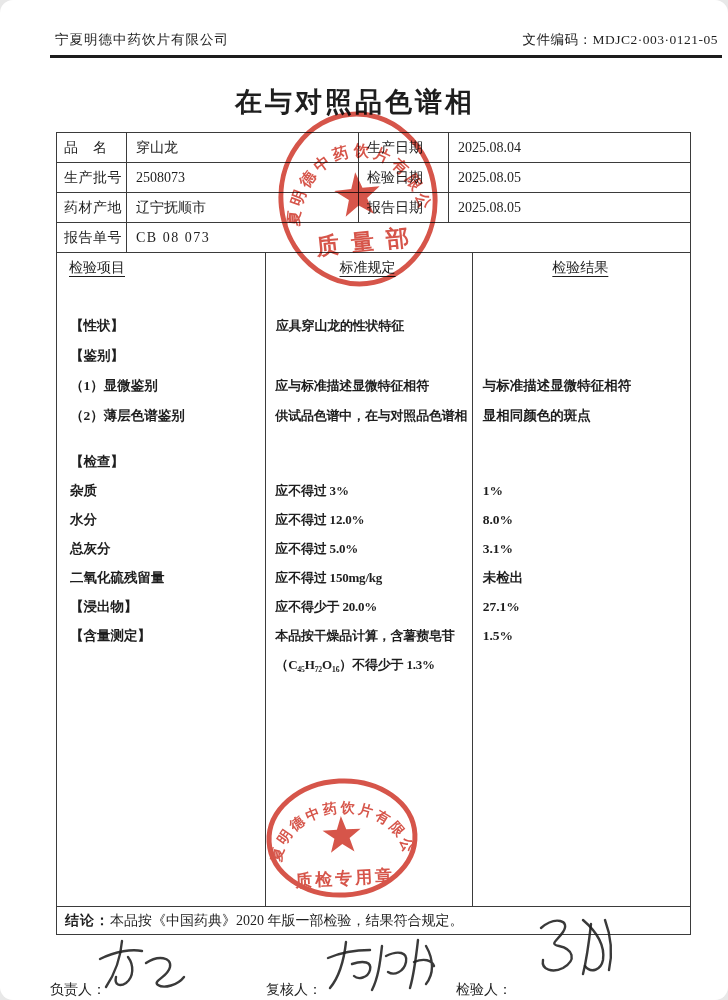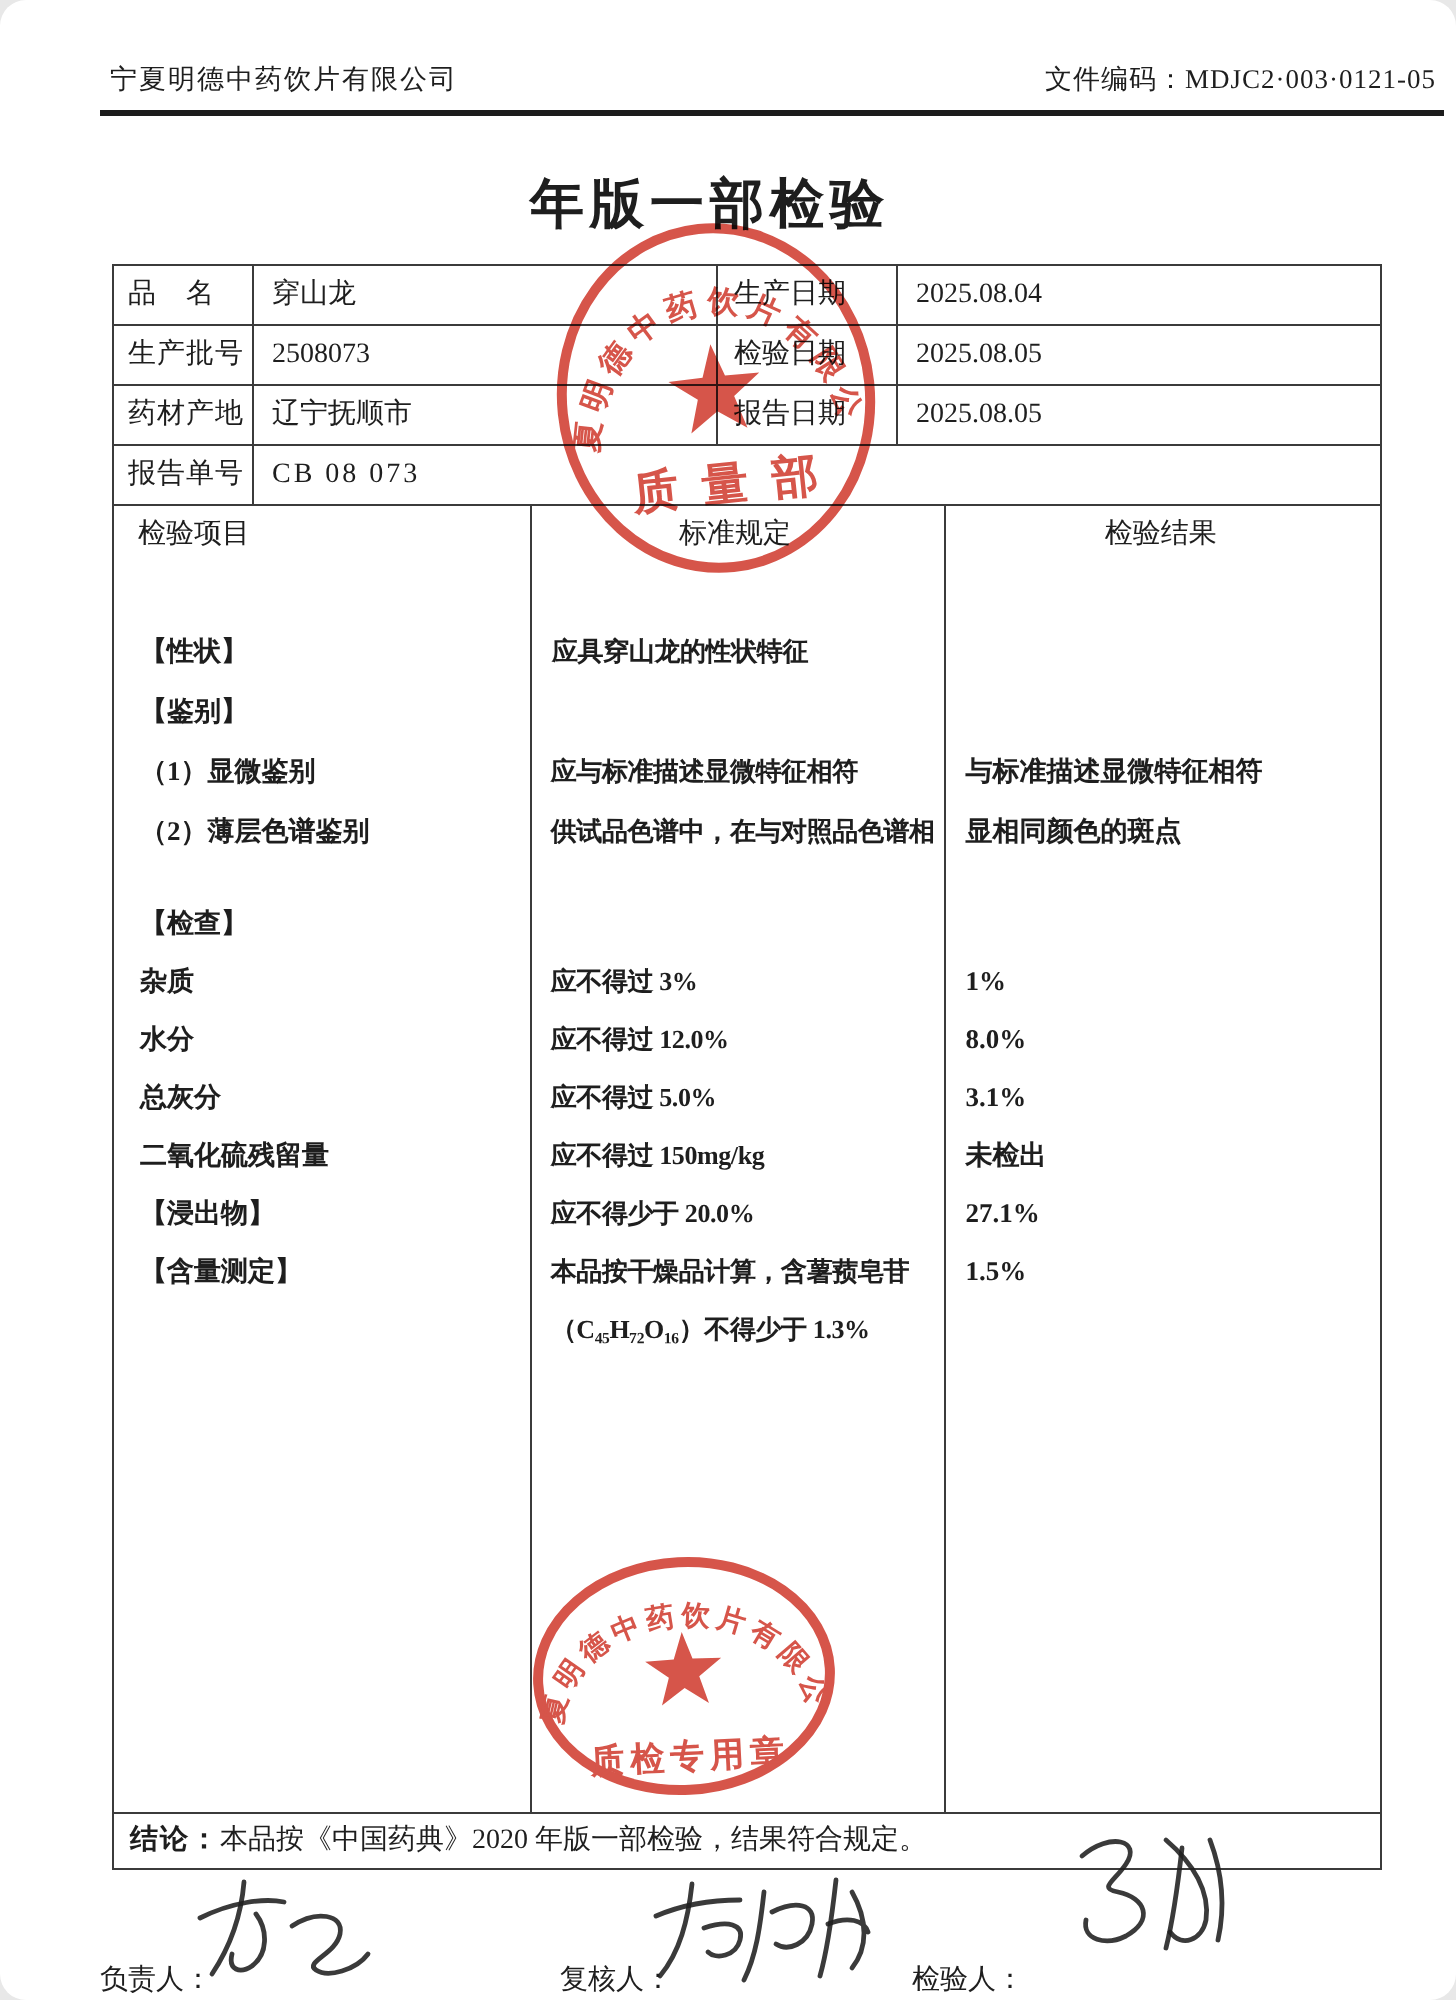--- a/index.html
+++ b/index.html
@@ -25,57 +25,57 @@
   .ic-l{width:70px;padding-left:7px;border-right:1px solid #3b3b3b;letter-spacing:.5px;}
   .ic-v{width:232px;padding-left:9px;border-right:1px solid #3b3b3b;}
   .ic-l2{width:90px;padding-left:8px;border-right:1px solid #3b3b3b;}
   .ic-v2{flex:1;padding-left:9px;}
   .irow.last .ic-v{flex:1;border-right:none;letter-spacing:1.5px;}
   
   .main{position:relative;height:653px;font-size:13.5px;}
   .vline{position:absolute;top:0;width:1px;height:653px;background:#3b3b3b;}
   .vl1{left:208px;} .vl2{left:415px;}
   .mhead{display:flex;height:30px;line-height:30px;font-size:14px;}
-  .mhead span{text-underline-offset:4px;}
+  .mhead span{text-decoration:underline;text-underline-offset:4px;}
   .mh1{width:208px;padding-left:12px;box-sizing:border-box;}
   .mh2{width:207px;text-align:center;}
   .mh3{width:220px;text-align:center;}
   .mbody{padding-top:28px;font-weight:bold;}
   .trow{display:flex;height:30px;line-height:30px;}
   .trow.s{height:29px;line-height:29px;}
   .tc1{width:208px;padding-left:13px;box-sizing:border-box;white-space:nowrap;overflow:hidden;}
   .tc2{width:207px;padding-left:11px;box-sizing:border-box;white-space:nowrap;overflow:hidden;
        font-size:13px;letter-spacing:-.2px;}
   .tc3{width:220px;padding-left:12px;box-sizing:border-box;white-space:nowrap;overflow:hidden;}
   .spacer{height:16px;}
   
   .concl{height:28px;border-top:1px solid #3b3b3b;box-sizing:border-box;
          line-height:27px;font-size:14px;padding-left:8px;white-space:nowrap;}
   .concl b{letter-spacing:1px;}
   
   .sig-label{position:absolute;top:981px;font-size:14px;}
-  .sl1{left:50px;} .sl2{left:266px;margin-left:14px;} .sl3{left:456px;}
+  .sl1{left:50px;} .sl2{left:266px;} .sl3{left:456px;}
   .sig-svg{position:absolute;}
   .sig-svg path{fill:none;stroke:#1f1f1f;stroke-width:2.4;stroke-linecap:round;stroke-linejoin:round;opacity:.88;}
   
   .stamp{position:absolute;color:#cf372a;opacity:.85;mix-blend-mode:multiply;pointer-events:none;}
   .stamp-top{left:276px;top:110px;transform:rotate(-6deg);}
   .stamp-bottom{left:264px;top:776px;transform:rotate(-3deg);}
   .stamp text{fill:currentColor;font-family:"Liberation Serif","DejaVu Serif",serif;font-weight:bold;}
 </style>
 </head>
 <body>
 
 <div class="page">
 
   <div class="hdr-company">宁夏明德中药饮片有限公司</div>
   <div class="hdr-code"><span>文件编码：</span><span>MDJC2·003·0121-05</span></div>
   <div class="hdr-rule"></div>
 
-  <div class="title">年版一部检验</div>
+  <div class="title">在与对照品色谱相</div>
 
   <div class="sheet">
 
     <div class="irow">
       <div class="ic-l">品　名</div>
       <div class="ic-v">穿山龙</div>
       <div class="ic-l2">生产日期</div>
       <div class="ic-v2">2025.08.04</div>
     </div>
     <div class="irow">

